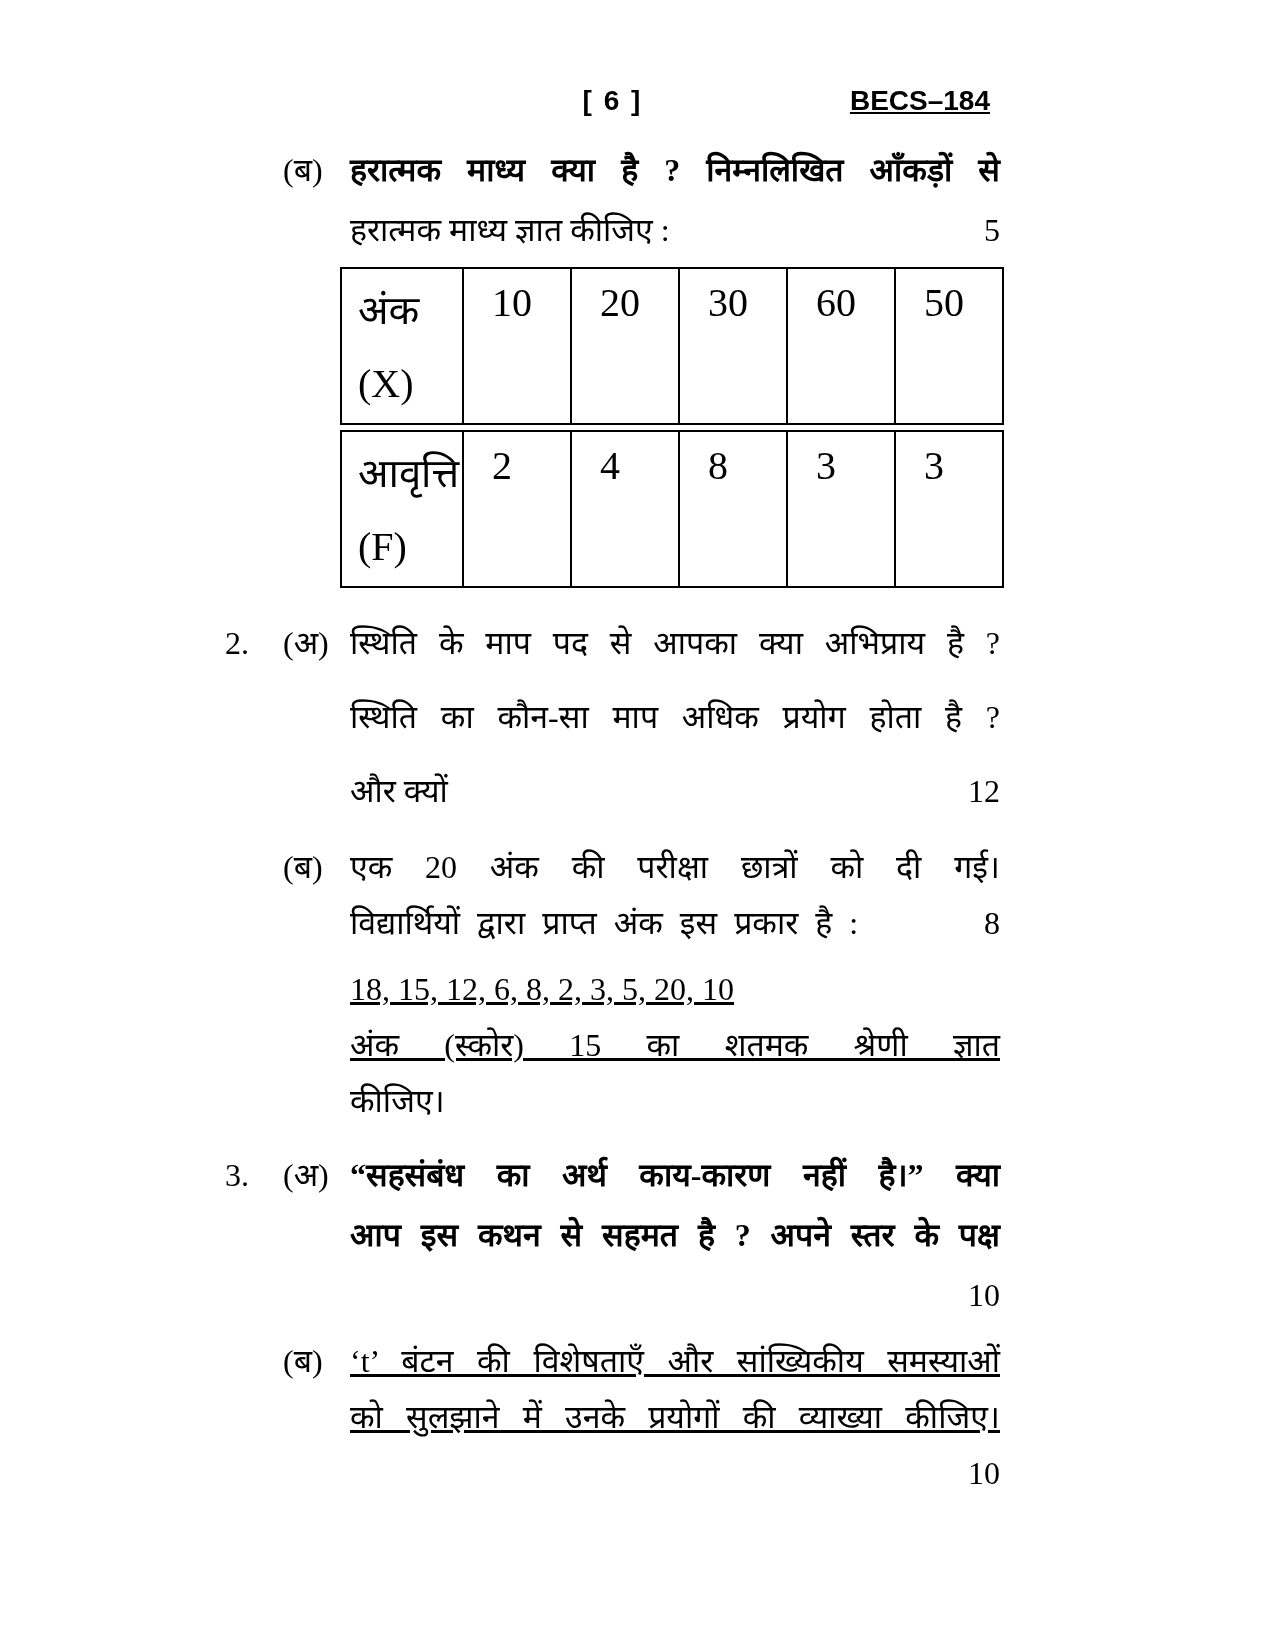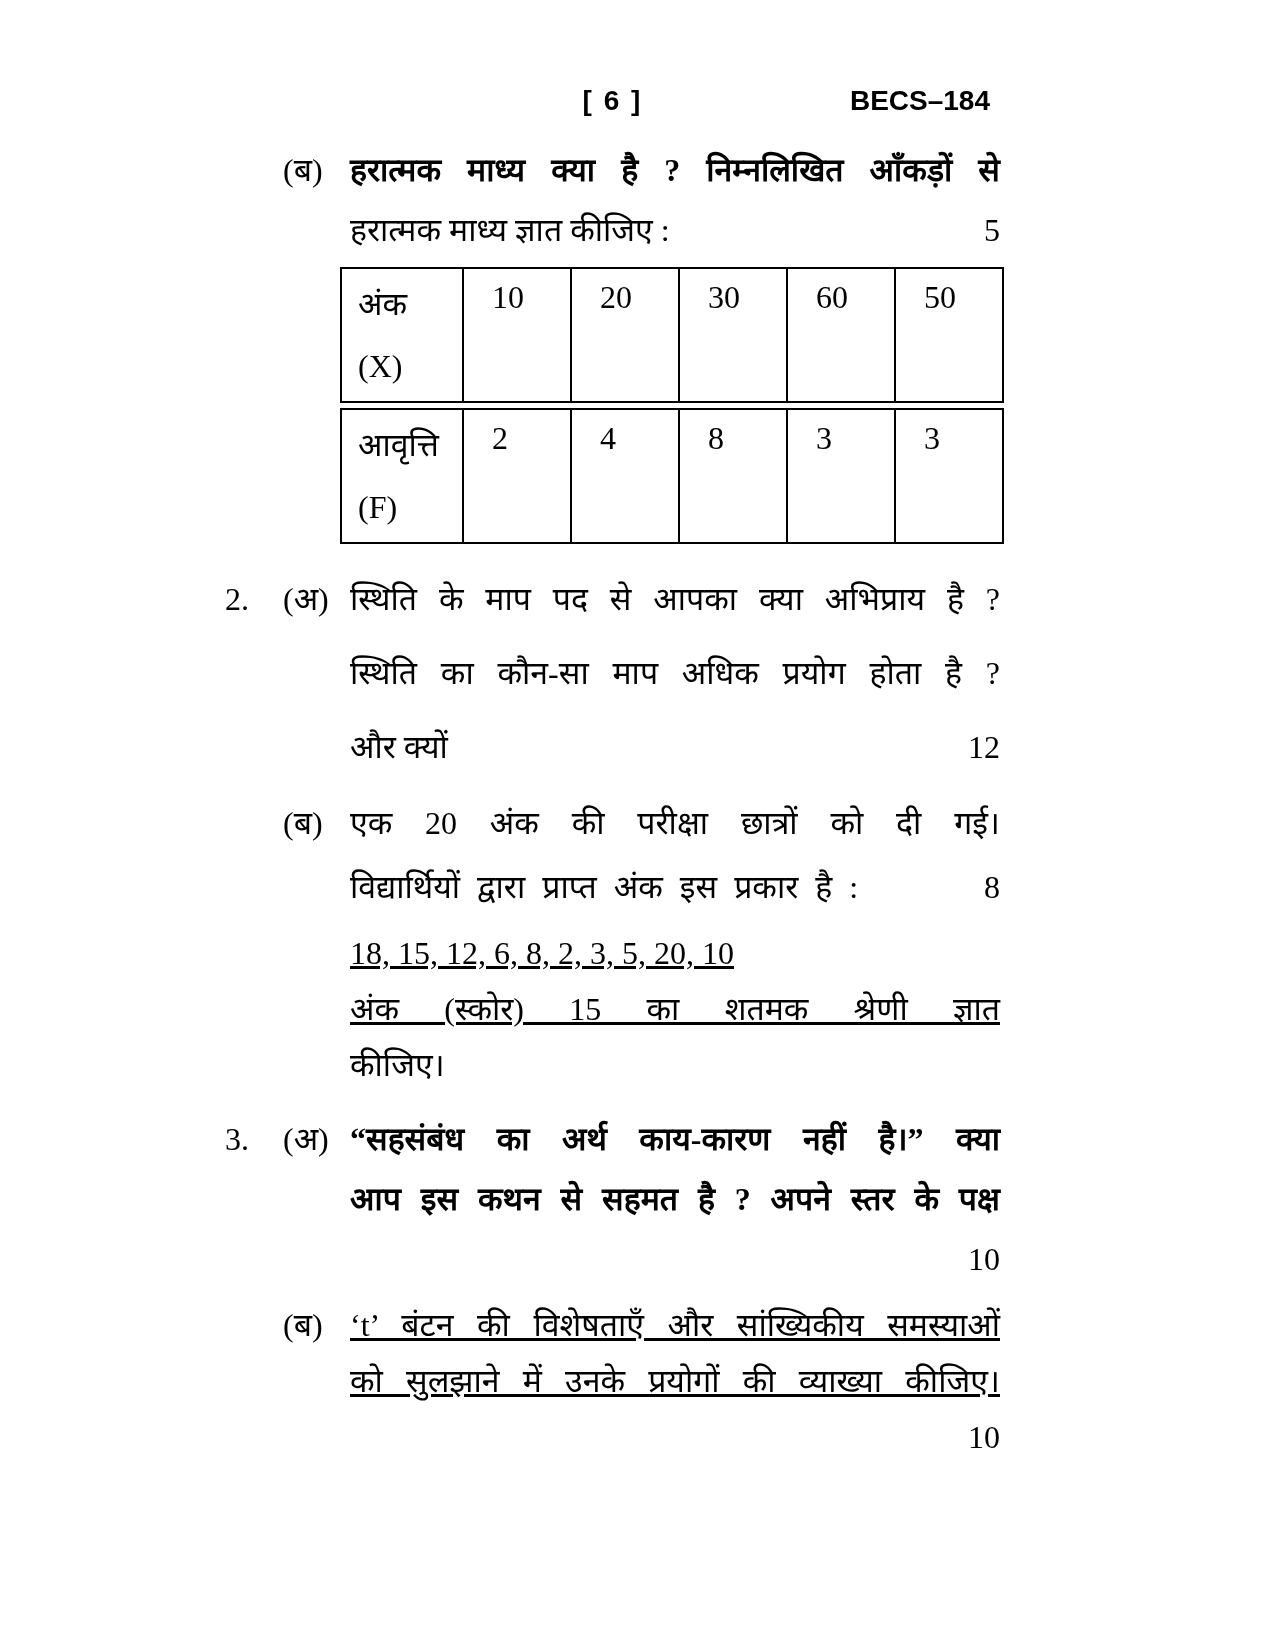--- a/index.html
+++ b/index.html
@@ -19,53 +19,53 @@
   
   .header {
     position:relative;
     height:36px;
     margin-bottom:26px;
     font-family:"Liberation Sans","DejaVu Sans",sans-serif;
     font-weight:bold;
     font-size:28px;
   }
   .header .page-num { position:absolute; left:0; right:0; text-align:center; letter-spacing:2px; }
-  .header .paper-code { position:absolute; right:10px; top:0; }
+  .header .paper-code { position:absolute; right:10px; top:0;text-decoration:underline; }
 
   
   .q-row { display:flex; align-items:flex-start; }
   .q-num  { width:58px; flex:none; font-size:32px; line-height:46px; }
   .q-label{ width:67px; flex:none; font-size:32px; line-height:46px; }
   .q-body { flex:1; min-width:0; font-size:32px; }
   .line { line-height:46px; }
   .just { text-align:justify; text-align-last:justify; }
   .with-marks { display:flex;gap:46px; }
   .with-marks .ltext { flex:0 1 auto; }
   .marks { margin-left:auto; flex:none; padding-left:12px; }
   .marks-line { text-align:right; font-size:32px; line-height:46px; }
   .ws8 { word-spacing:9px; }
 
   
   .g10 { margin-bottom:10px;text-decoration:underline; }
   .g14 { margin-bottom:14px;font-weight:bold; }
-  .g18 { margin-bottom:18px; }
+  .g18 { margin-bottom:10px; }
   .g20 { margin-bottom:20px; }
   .g28 { margin-bottom:28px; }
   .mt20 { margin-top:20px; }
   .mt28 { margin-top:28px; }
   .mt30 { margin-top:30px; }
 
   
   .tables { margin-left:115px; width:662px; margin-top:14px; margin-bottom:32px; }
   .dtable { border-collapse:collapse; width:662px; table-layout:fixed; }
   .dtable.first { margin-bottom:5px; }
   .dtable td {
     border:2px solid #000;
     vertical-align:top;
-    font-size:32px;
+    font-size:40px;
     height:131px;
   }
   .head-cell { width:122px; padding:12px 0 16px 16px; }
   .head-cell .sym { margin-top:24px; }
   .val-cell { width:108px; padding:10px 0 0 28px; }
 </style>
 </head>
 <body>
 
 <div class="page">

